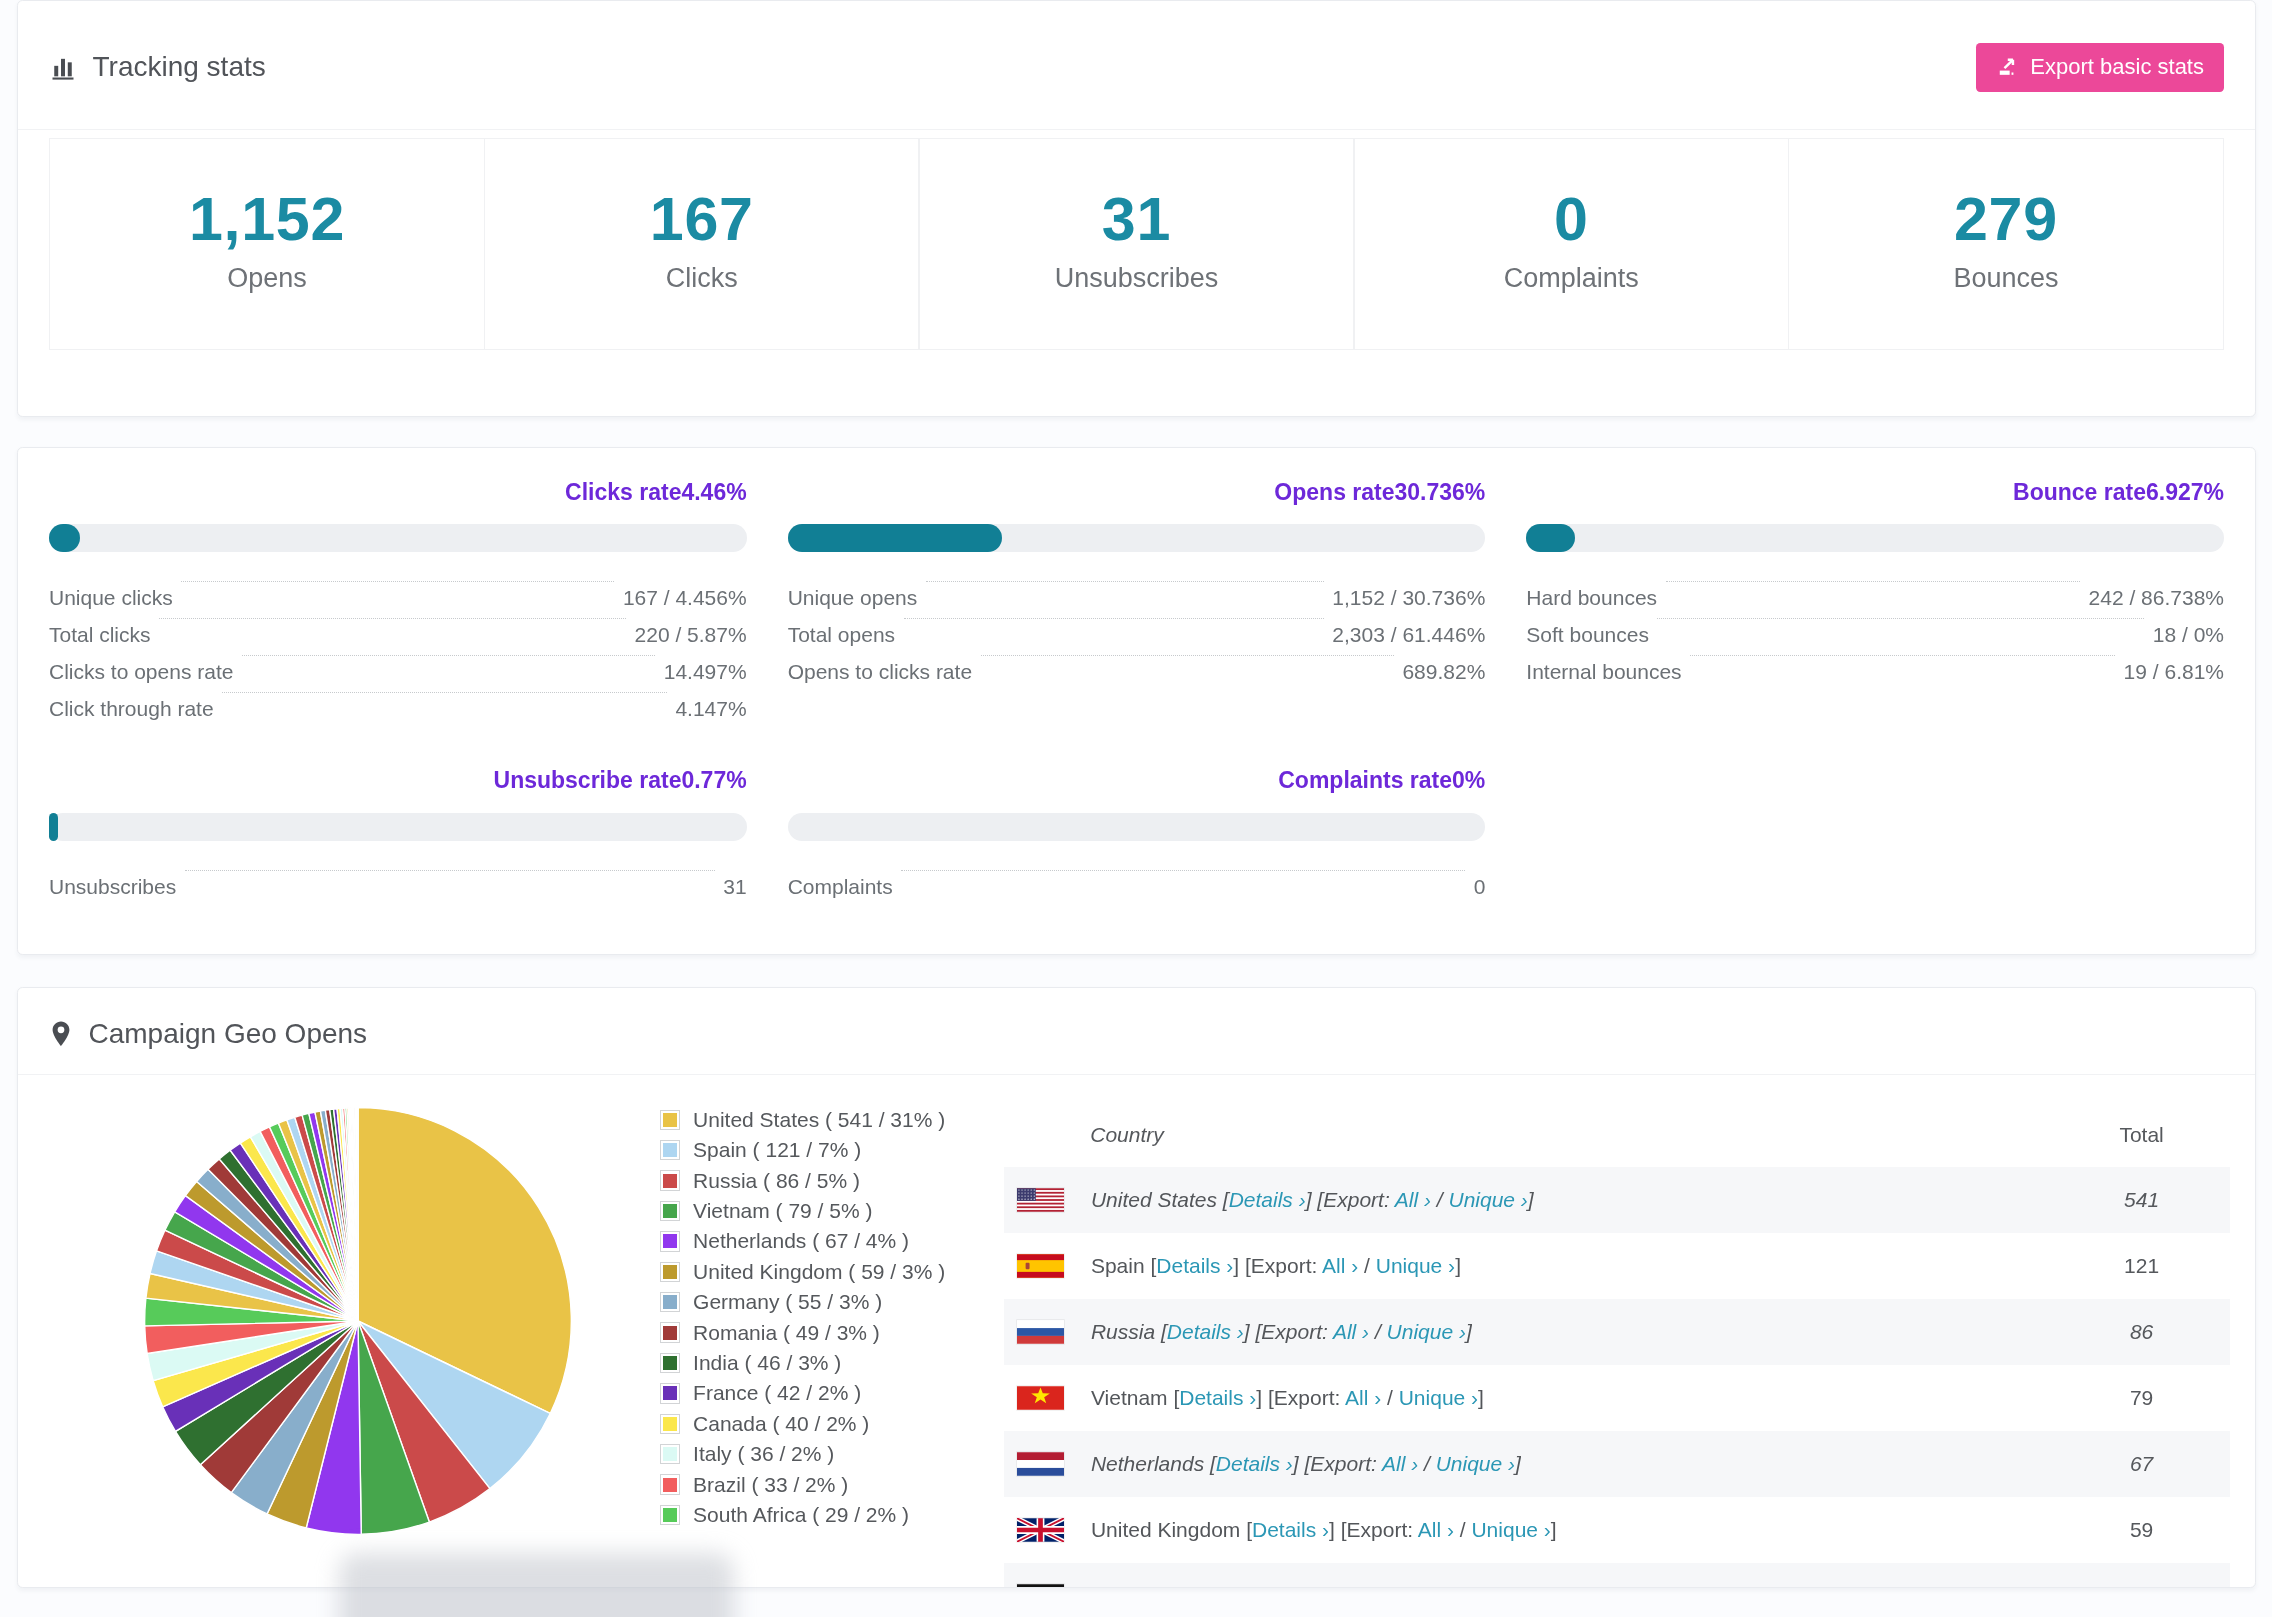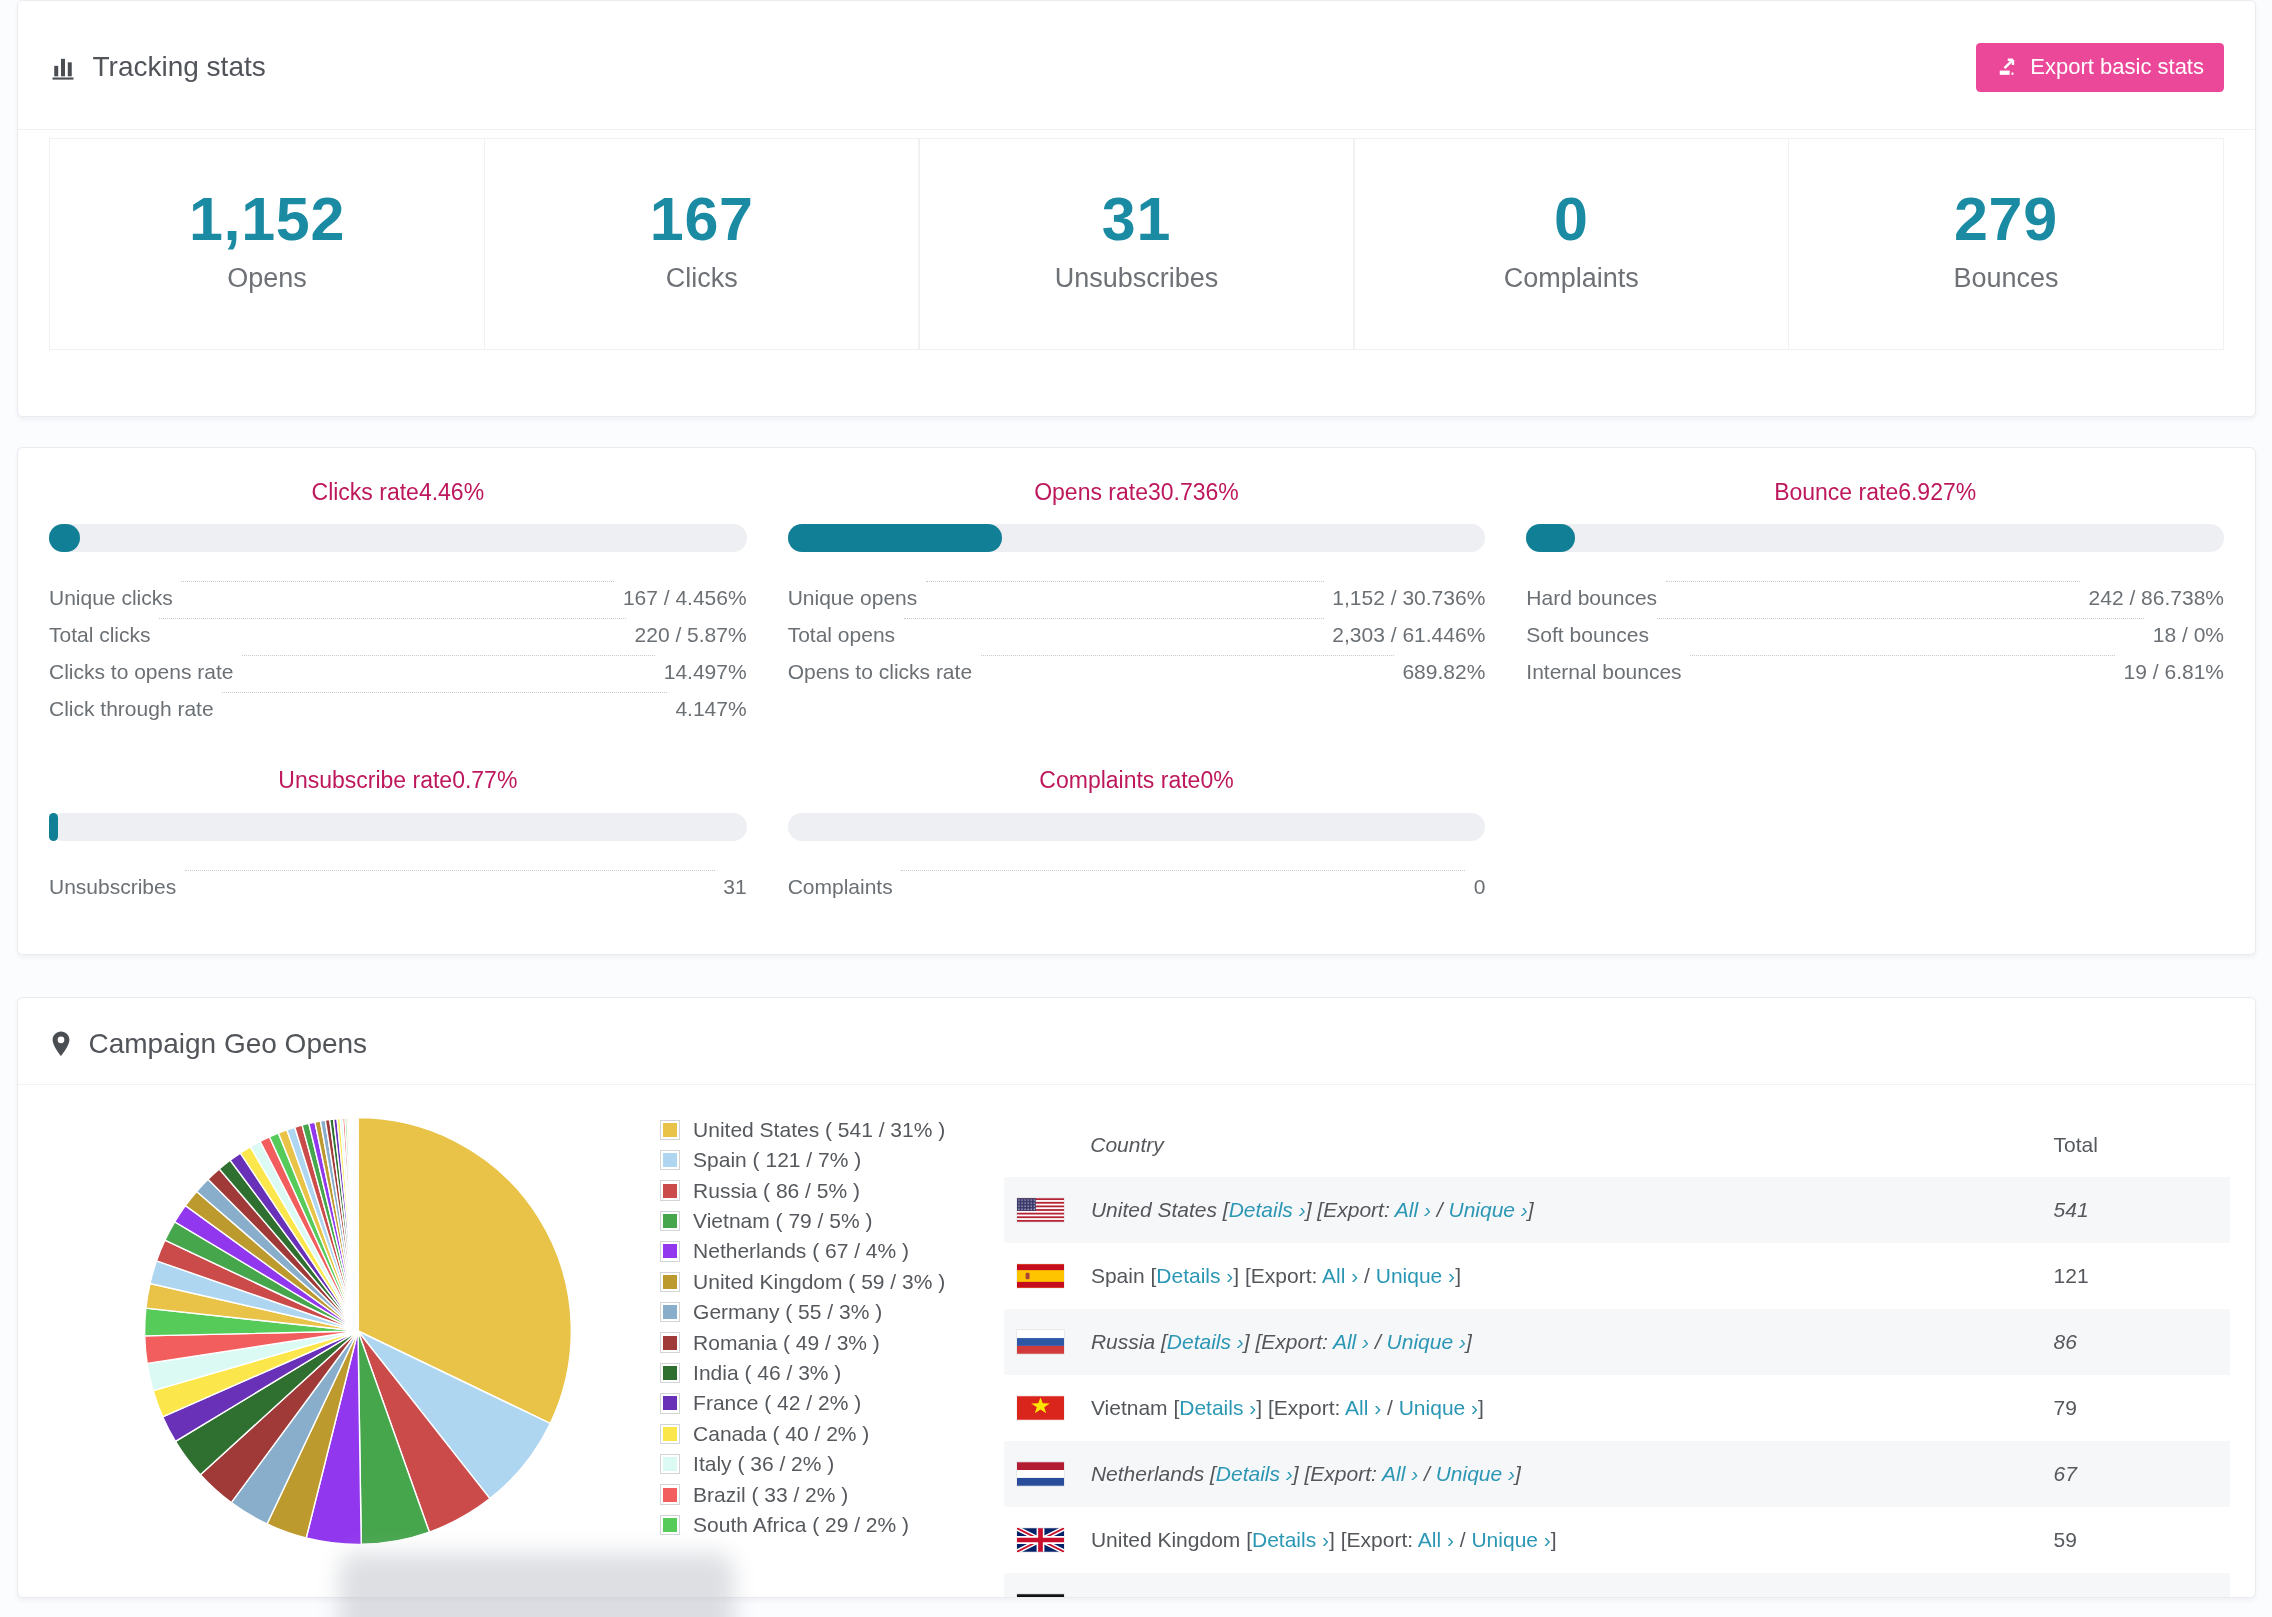--- a/index.html
+++ b/index.html
@@ -27,29 +27,29 @@
   .stats-row{display:flex;margin:8.5px 31px 0 31px;}
   .stat-box{flex:1;border:1.4px solid #f0f1f3;margin-left:-1.4px;text-align:center;padding:45px 0 55px 0;}
   .stat-box:first-child{margin-left:0;}
   .stat-value{font-size:61px;font-weight:700;color:#1b8ba3;letter-spacing:0.7px;}
   .stat-label{font-size:27px;color:#6e7277;margin-top:8.5px;}
   
   #card-rates{
     margin-top:30px;padding:31px 31px 49px 31px;
     display:grid;grid-template-columns:repeat(3,1fr);column-gap:41px;row-gap:40px;
   }
-  .rate-head{display:flex;justify-content:center;align-items:baseline;
-    font-size:23px;font-weight:400;color:#be185d;}
+  .rate-head{display:flex;justify-content:flex-end;align-items:baseline;
+    font-size:23px;font-weight:700;color:#6d28d9;}
   .rate-bar{margin-top:18.4px;height:28px;border-radius:14px;background:#edeff2;position:relative;}
   .rate-fill{height:100%;border-radius:14px;background:#117f95;min-width:8.5px;}
   .rate-rows{margin-top:28px;}
   .rate-row{display:flex;align-items:flex-start;font-size:21px;color:#6b7075;padding:6.4px 0;}
   .rr-leader{flex:1;border-bottom:1.4px dotted #c7cacd;margin:0 8.5px;position:relative;top:-5px;}
   
-  #card-geo{margin-top:42px;height:601px;overflow:hidden;}
+  #card-geo{margin-top:32px;height:601px;overflow:hidden;text-align:center;}
   #card-geo .card-header{padding:30px 31px 24px 31px;}
   .geo-content{display:flex;padding:27px 25.4px 0 31px;}
   .pie-wrap{flex:none;margin-left:90px;width:438px;height:438px;}
   .legend{flex:none;margin-left:83px;padding-top:5.6px;}
   .legend-item{display:flex;align-items:center;margin-bottom:6.4px;}
   .swatch{flex:none;width:18.4px;height:18.4px;border:1.4px solid #d2d4d6;background:#fff;
     display:flex;align-items:center;justify-content:center;}
   .swatch i{display:block;width:14px;height:14px;}
   .legend-label{margin-left:12.7px;font-size:21px;color:#55585c;white-space:nowrap;}
   .geo-table{flex:1 1 auto;margin-left:59px;height:487px;overflow:hidden;min-width:0;}

